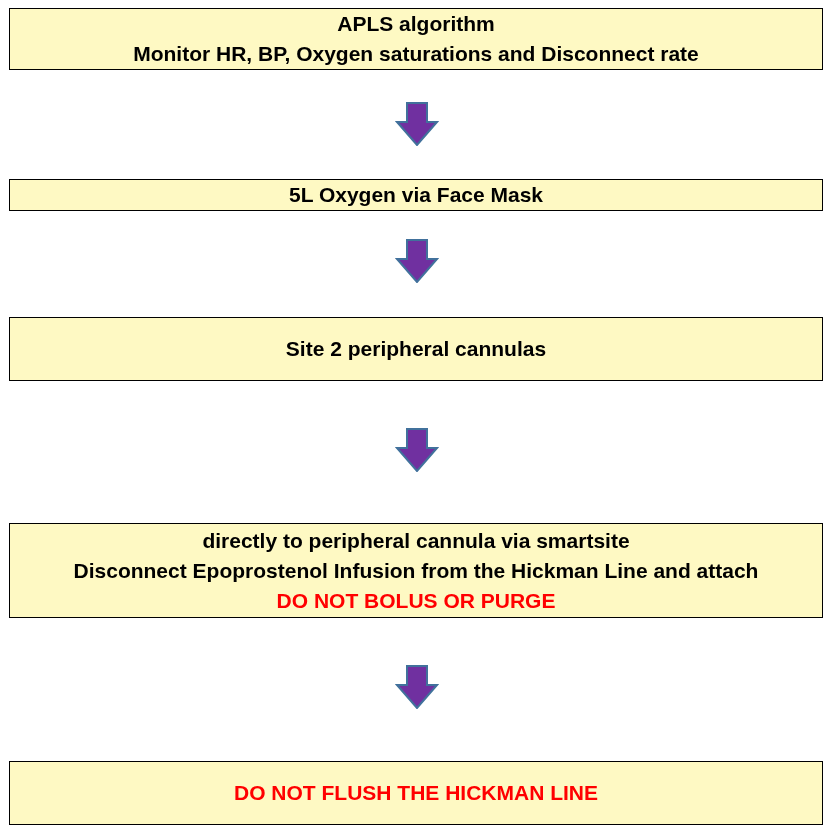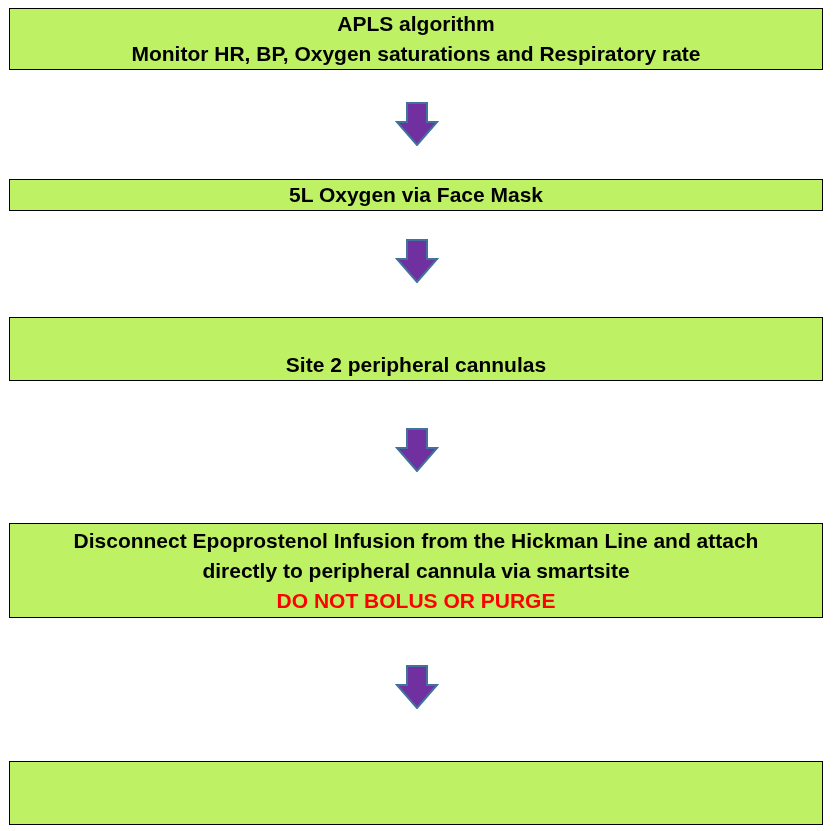--- a/index.html
+++ b/index.html
@@ -1,56 +1,57 @@
 <!DOCTYPE html>
 <html><head>
 <meta charset="utf-8">
 <style>
   html, body { margin: 0; padding: 0; background: #ffffff; }
   body { width: 834px; height: 831px; position: relative; overflow: hidden;
          font-family: "Liberation Sans", "DejaVu Sans", sans-serif; }
   .box { position: absolute; left: 9px; width: 814px; box-sizing: border-box;
-         border: 1.3px solid #000; background: #bef264; text-align: center;
+         border: 1.3px solid #000; background: #fef9c3; text-align: center;
          font-weight: bold; font-size: 21px; color: #000; line-height: 30px;
          display: flex; flex-direction: column; justify-content: center; }
   .box .red { color: #ff0000; }
   .arrow { position: absolute; left: 395px; width: 44px; height: 44px; }
 </style>
 </head>
 <body>
 
 <div class="box" style="top:8px;height:62px;">
   <div>APLS algorithm</div>
-  <div>Monitor HR, BP, Oxygen saturations and Respiratory rate</div>
+  <div>Monitor HR, BP, Oxygen saturations and Disconnect rate</div>
 </div>
 
 <svg class="arrow" style="top:102px;" viewBox="0 0 44 44">
   <polygon points="12,1 32,1 32,20 42,20 22,43 2,20 12,20" fill="#7030a0" stroke="#41719c" stroke-width="2"></polygon>
 </svg>
 
 <div class="box" style="top:179px;height:32px;">
   <div>5L Oxygen via Face Mask</div>
 </div>
 
 <svg class="arrow" style="top:239px;" viewBox="0 0 44 44">
   <polygon points="12,1 32,1 32,20 42,20 22,43 2,20 12,20" fill="#7030a0" stroke="#41719c" stroke-width="2"></polygon>
 </svg>
 
-<div class="box" style="top:317px;height:64px;justify-content:flex-end;">
+<div class="box" style="top:317px;height:64px;">
   <div>Site 2 peripheral cannulas</div>
 </div>
 
 <svg class="arrow" style="top:428px;" viewBox="0 0 44 44">
   <polygon points="12,1 32,1 32,20 42,20 22,43 2,20 12,20" fill="#7030a0" stroke="#41719c" stroke-width="2"></polygon>
 </svg>
 
 <div class="box" style="top:523px;height:95px;">
+  <div>directly to peripheral cannula via smartsite</div>
   <div>Disconnect Epoprostenol Infusion from the Hickman Line and attach</div>
-  <div>directly to peripheral cannula via smartsite</div>
   <div class="red">DO NOT BOLUS OR PURGE</div>
 </div>
 
 <svg class="arrow" style="top:665px;" viewBox="0 0 44 44">
   <polygon points="12,1 32,1 32,20 42,20 22,43 2,20 12,20" fill="#7030a0" stroke="#41719c" stroke-width="2"></polygon>
 </svg>
 
 <div class="box" style="top:761px;height:64px;">
+  <div class="red">DO NOT FLUSH THE HICKMAN LINE</div>
 </div>
 
 </body></html>

